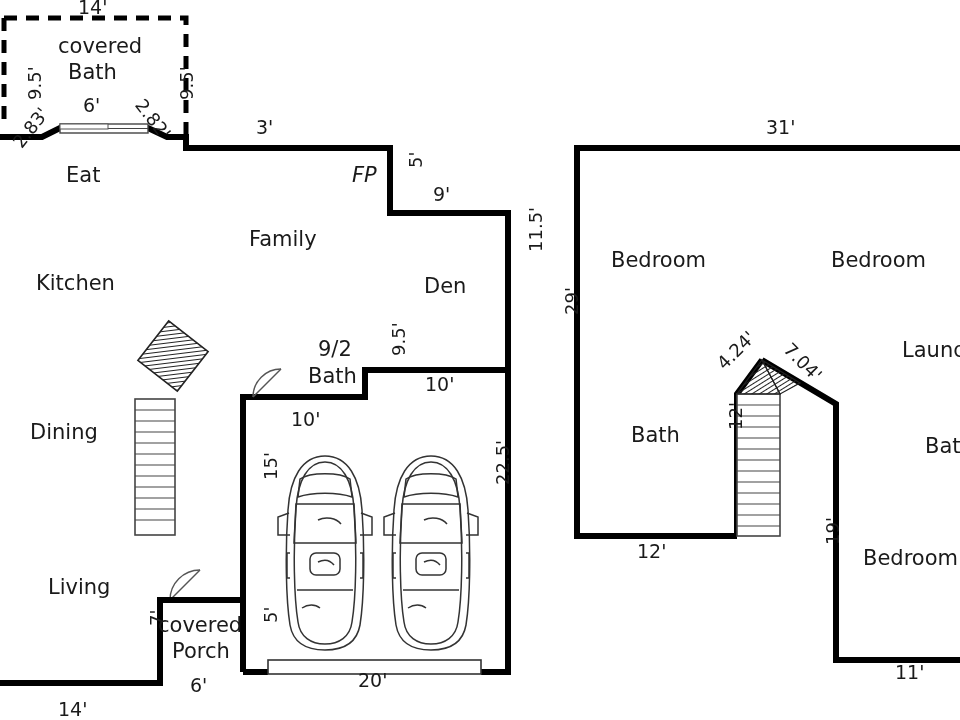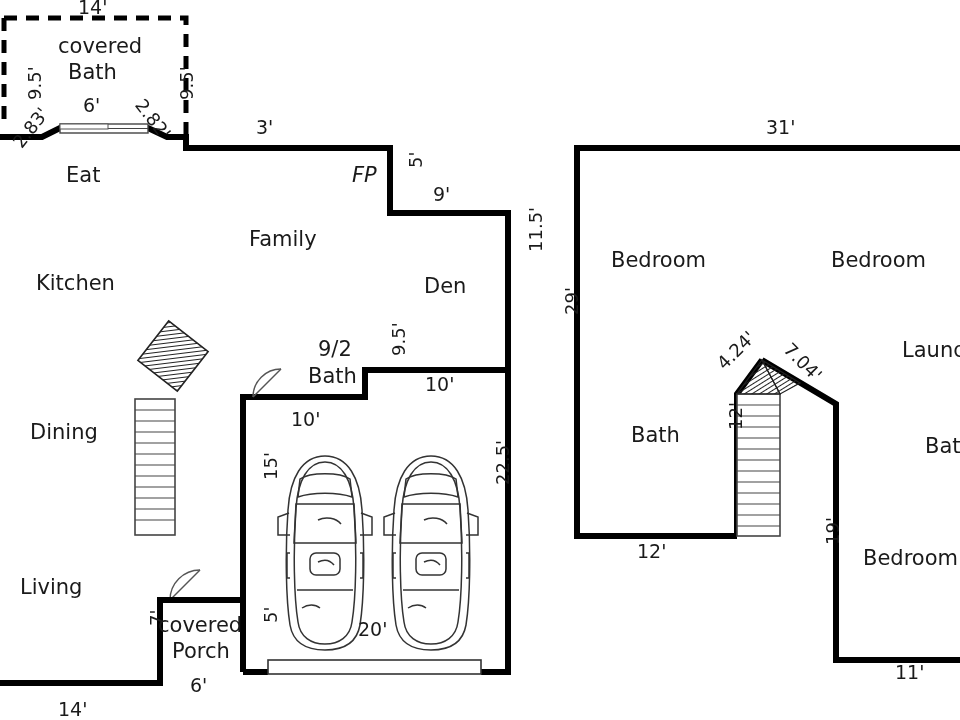--- a/index.html
+++ b/index.html
@@ -245,32 +245,32 @@
 <div class="lbl dim" style="left:425px;top:375px;">10'</div>
 
 <div class="lbl dim" style="left:291px;top:410px;">10'</div>
 
 <div class="lbl room" style="left:9px;top:422px;margin-left:21px;">Dining</div>
 
 <div class="lbl dim-sm rot90" style="left:262px;top:480px;">15'</div>
 
 <div class="lbl dim-sm rot90" style="left:494px;top:485px;">22.5'</div>
 
-<div class="lbl room" style="left:20px;top:577px;">Living</div>
+<div class="lbl room" style="left:48px;top:577px;">Living</div>
 
 <div class="lbl room" style="left:158px;top:615px;">covered</div>
 <div class="lbl room" style="left:172px;top:641px;">Porch</div>
 
 <div class="lbl dim-sm rot90" style="left:148px;top:626px;">7'</div>
 
 <div class="lbl dim-sm rot90" style="left:262px;top:623px;">5'</div>
 
 <div class="lbl dim" style="left:190px;top:676px;">6'</div>
 
-<div class="lbl dim" style="left:358px;top:620px;">20'</div>
+<div class="lbl dim" style="left:358px;top:671px;">20'</div>
 
 <div class="lbl dim" style="left:58px;top:700px;">14'</div>
 
 <div class="lbl dim" style="left:766px;top:118px;">31'</div>
 
 <div class="lbl room" style="left:611px;top:250px;">Bedroom</div>
 
 <div class="lbl room" style="left:831px;top:250px;">Bedroom</div>
 
 <div class="lbl dim-sm rot-angC" style="left:714px;top:360px;">4.24'</div>

